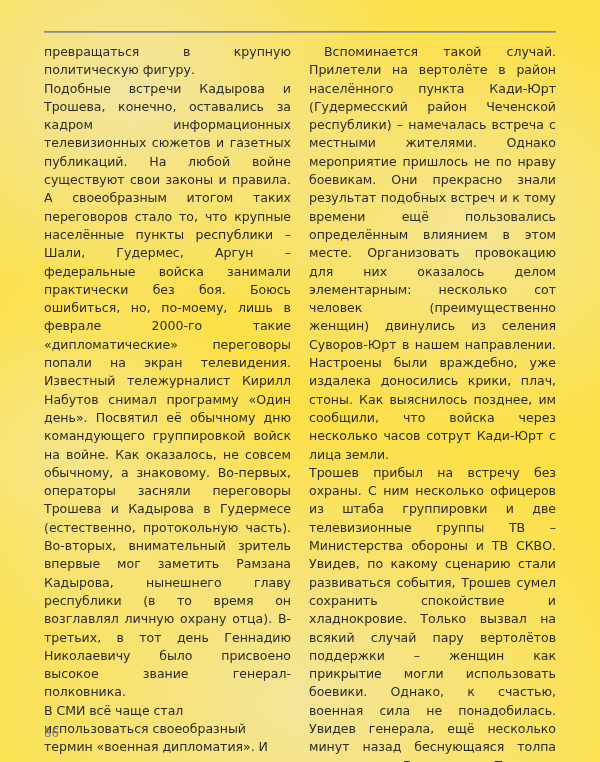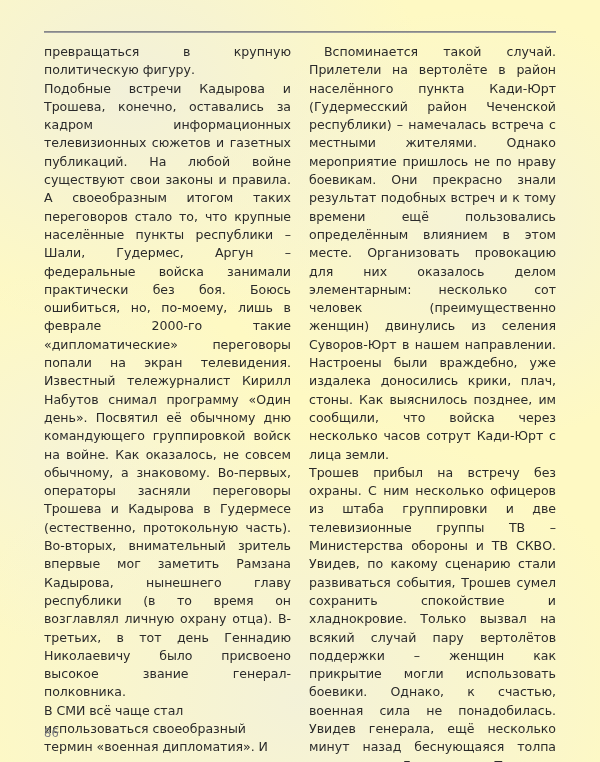--- a/index.html
+++ b/index.html
@@ -13,21 +13,21 @@
     height: 762px;
     overflow: hidden;
     font-family: "DejaVu Sans", "Liberation Sans", sans-serif;
     color: #252525;
     position: relative;
   }
 
   .page {
     position: absolute;
     inset: 0;
-    background: #fef9c3;
+    background: #fde047;
   }
 
   
   .page::before {
     content: "";
     position: absolute;
     inset: 0;
     background:
       radial-gradient(ellipse 70% 45% at 22% 12%, rgba(232,233,236,.55), rgba(255,255,255,0) 70%),
       radial-gradient(ellipse 60% 40% at 78% 30%, rgba(234,235,238,.45), rgba(255,255,255,0) 72%),

